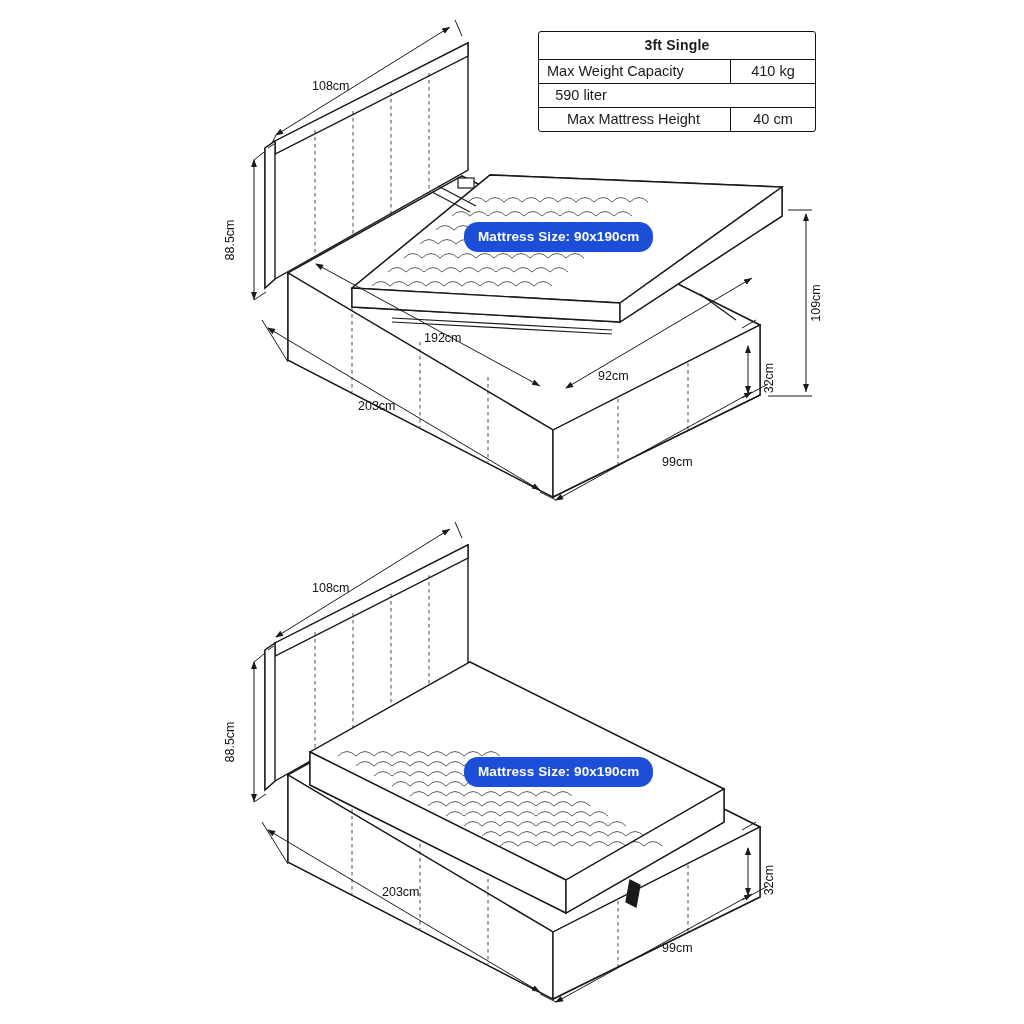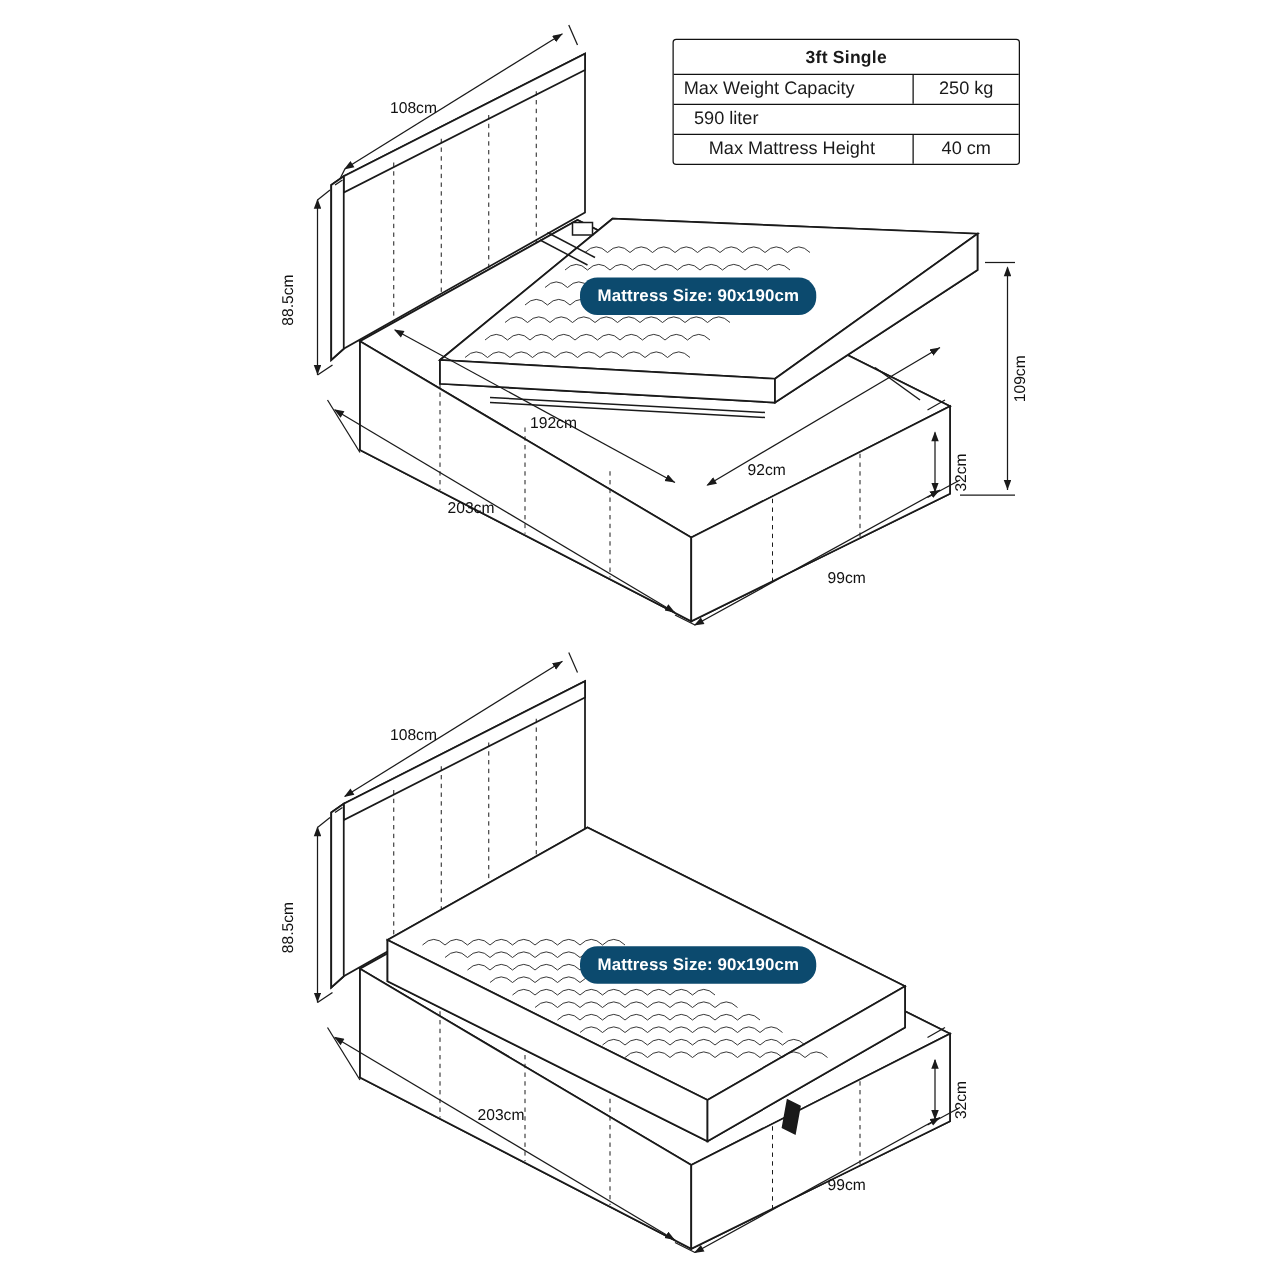--- a/index.html
+++ b/index.html
@@ -61,21 +61,21 @@
     white-space: nowrap;
   }
   .spec-value {
     width: 84px;
     text-align: center;
     padding: 3px 0 4px 0;
     white-space: nowrap;
   }
   .pill {
     position: absolute;
-    background: #0c4a6e;
+    background: #1d4ed8;
     color: #fff;
     font-size: 13.5px;
     font-weight: bold;
     padding: 7px 14px 8px 14px;
     border-radius: 14px;
     white-space: nowrap;
     letter-spacing: .1px;
   }
   #pill-top { left: 464px; top: 222px; }
   #pill-bottom { left: 464px; top: 757px; }
@@ -268,21 +268,21 @@
       <text class="dim" x="382" y="896">203cm</text>
       <text class="dim" x="773" y="880" transform="rotate(-90 773 880)" text-anchor="middle">32cm</text>
       <text class="dim" x="662" y="952">99cm</text>
     </g>
   </svg>
 
   <div class="spec-table">
     <div class="spec-title">3ft Single</div>
     <div class="spec-row">
       <div class="spec-label">Max Weight Capacity</div>
-      <div class="spec-value">250 kg</div>
+      <div class="spec-value">410 kg</div>
     </div>
     <div class="spec-row">
       <div class="spec-value">590 liter</div>
     </div>
     <div class="spec-row">
       <div class="spec-label">Max Mattress Height</div>
       <div class="spec-value">40  cm</div>
     </div>
   </div>
 

